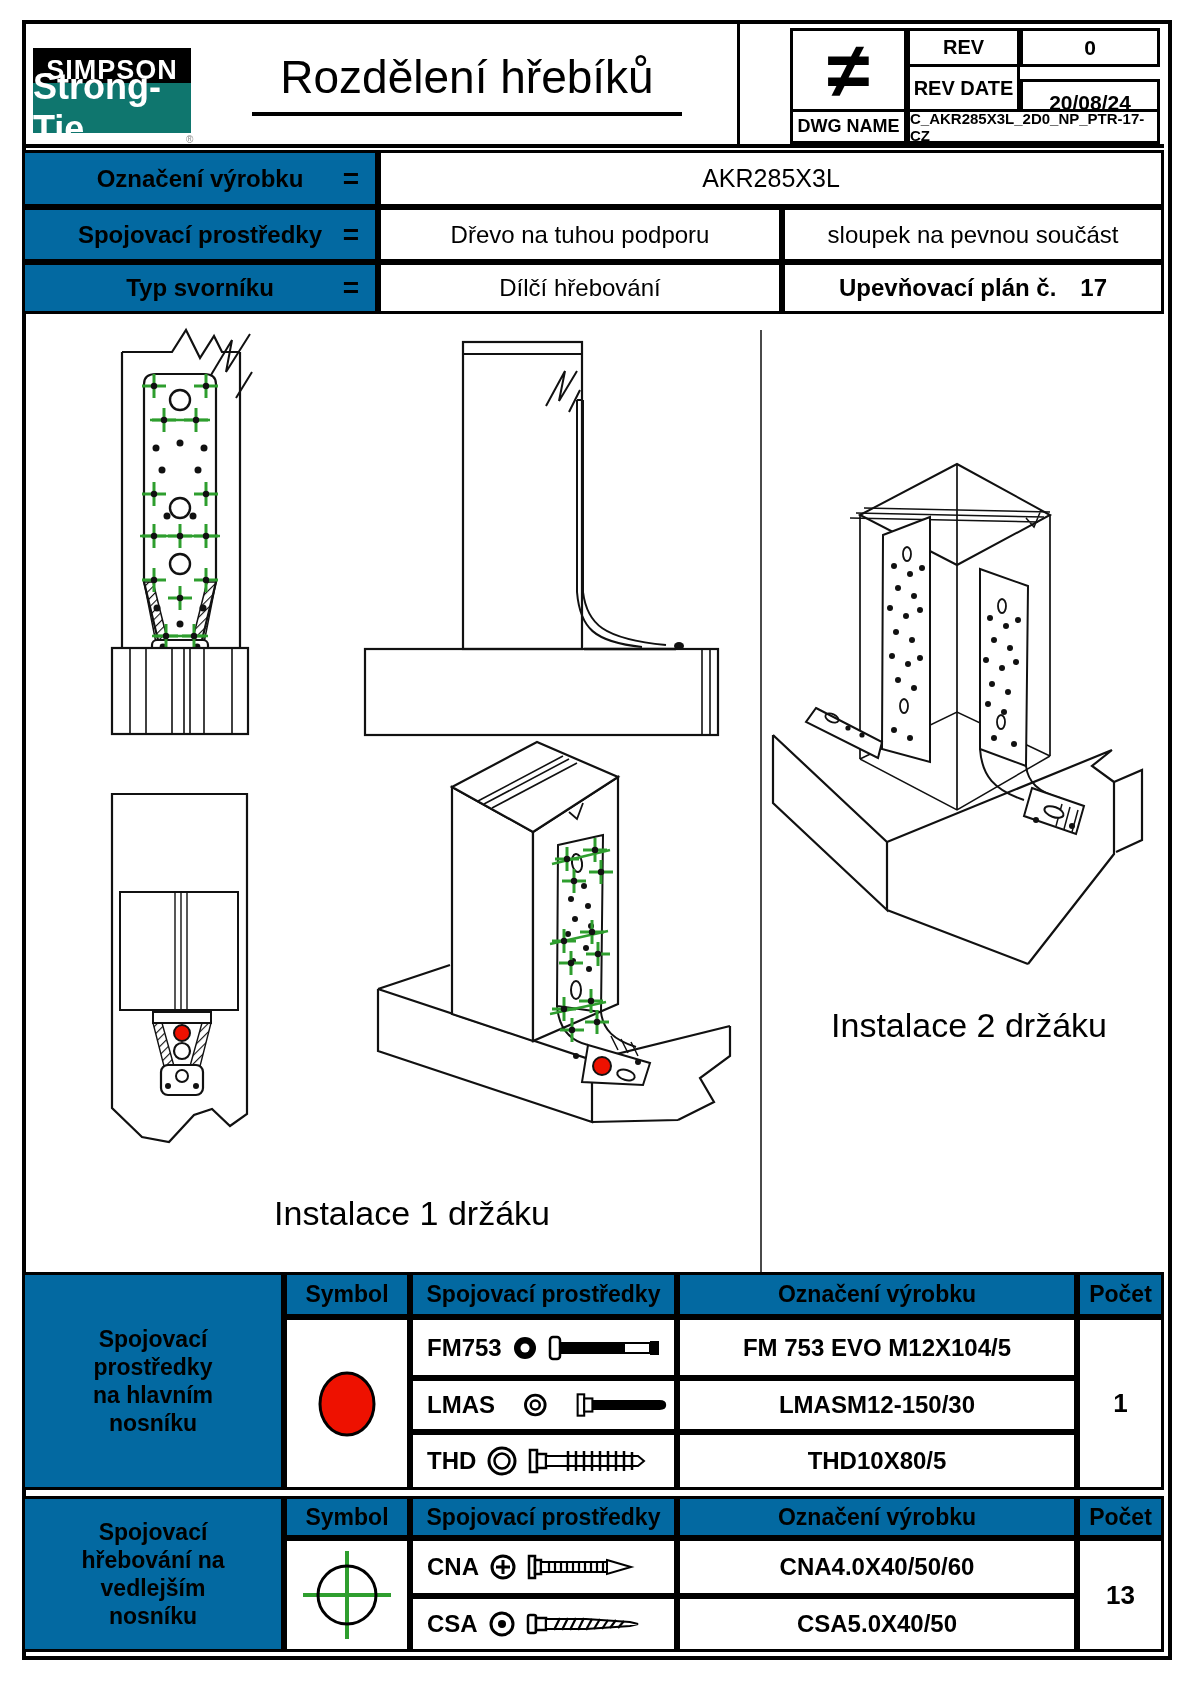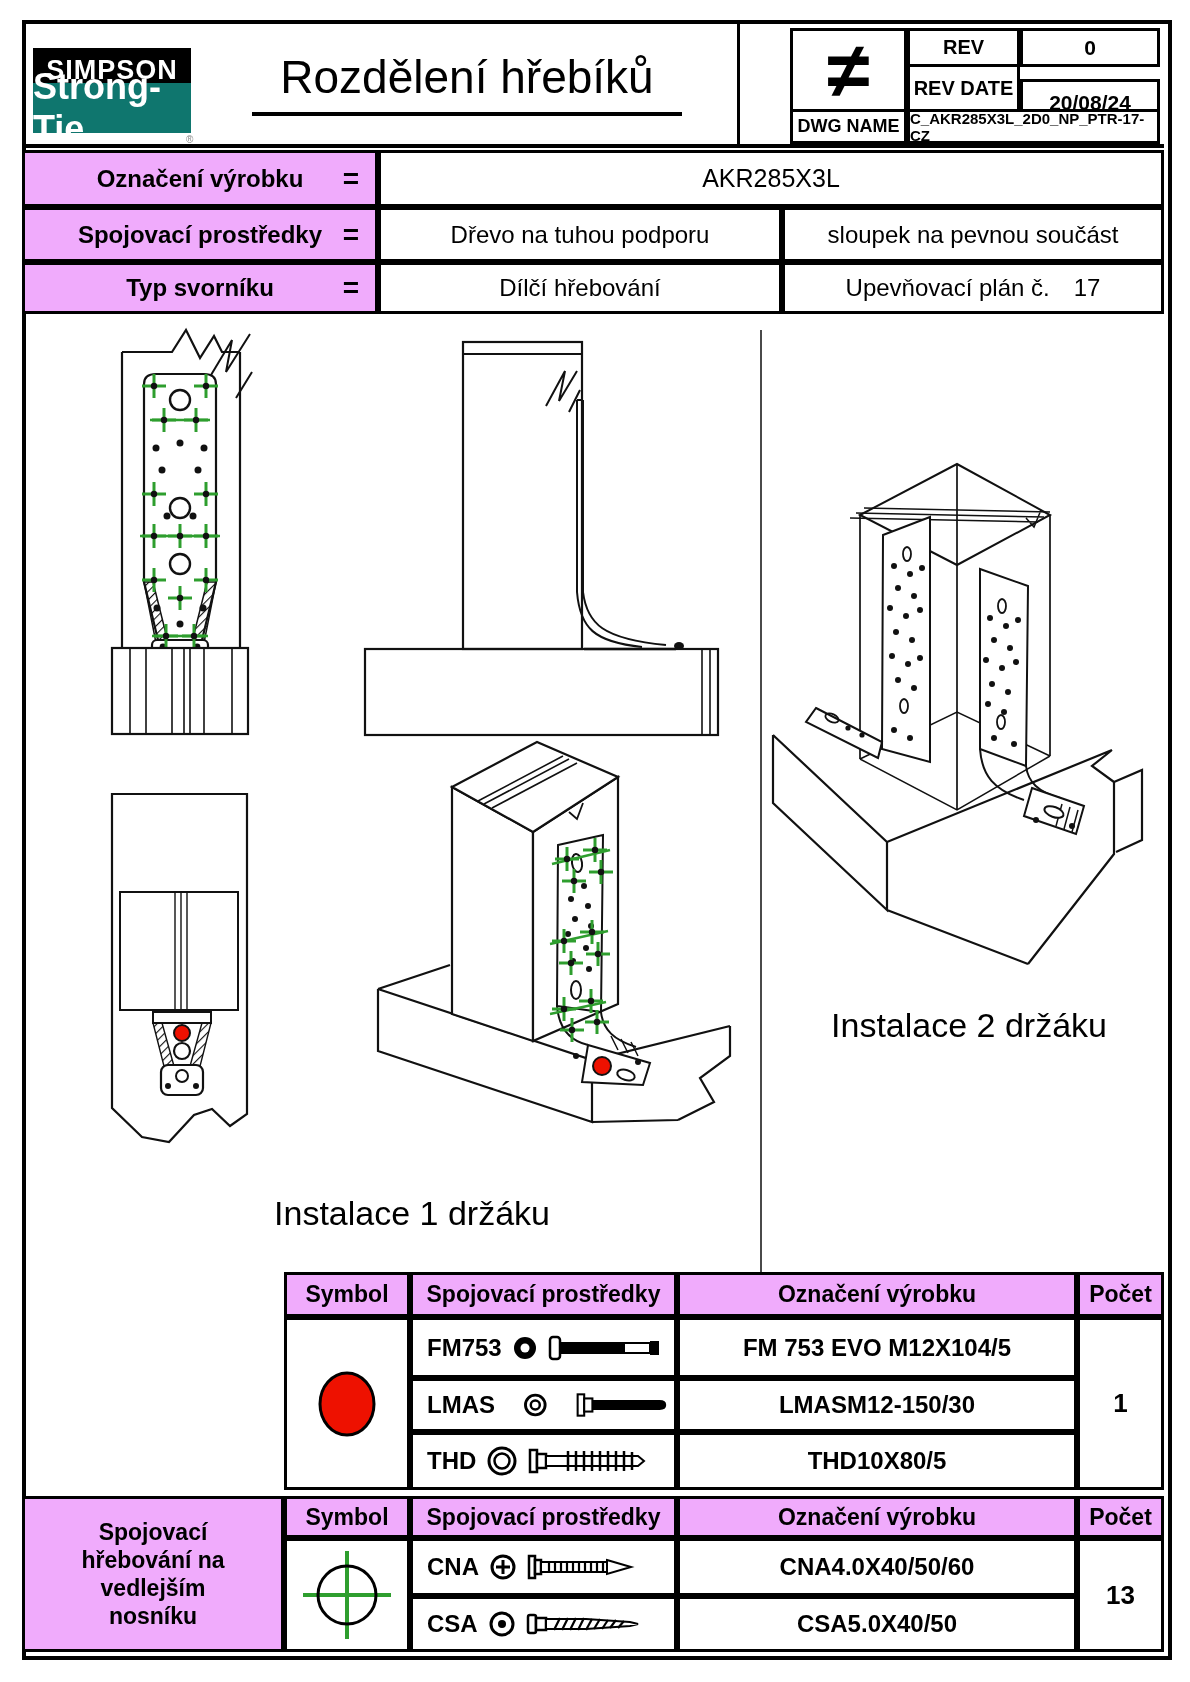--- a/index.html
+++ b/index.html
@@ -1,21 +1,21 @@
 <!DOCTYPE html>
 <html><head>
 <meta charset="utf-8">
 <style>
   html,body{margin:0;padding:0;background:#fff;}
   #page{position:relative;width:1190px;height:1682px;background:#fff;
         font-family:"Liberation Sans", sans-serif;color:#000;overflow:hidden;}
   .abs{position:absolute;box-sizing:border-box;}
   .cell{position:absolute;box-sizing:border-box;border:3px solid #000;background:#fff;
         display:flex;align-items:center;justify-content:center;font-weight:bold;}
-  .gray{background:#f0abfc;justify-content:center;}
+  .gray{background:#0369a1;justify-content:center;}
   #sheet{position:absolute;left:22px;top:20px;width:1142px;height:1632px;border:4px solid #000;}
   .logo-black{left:33px;top:48px;width:158px;height:45px;background:#000;color:#fff;
         font-size:27px;font-weight:bold;letter-spacing:1px;display:flex;align-items:center;justify-content:center;}
   .logo-orange{left:33px;top:83px;width:158px;height:50px;background:#0f766e;color:#fff;
         font-size:36px;font-weight:bold;display:flex;align-items:center;justify-content:center;}
   .reg{left:186px;top:134px;font-size:10px;color:#888;}
   .title{left:252px;top:50px;width:430px;text-align:center;font-size:46px;font-weight:400;
          border-bottom:4px solid #000;padding-bottom:8px;}
   .hdr-vline{left:737px;top:24px;width:3px;height:120px;background:#000;}
   .hdr-bottom{left:22px;top:144px;width:1142px;height:4px;background:#000;}
@@ -73,21 +73,21 @@
     <span class="info-eq">=</span>
   </div>
   <div class="cell info-val" style="left:782px;top:207px;width:382px;height:55px;font-size:24px;">sloupek na pevnou součást</div>
   <div class="cell info-val" style="left:378px;top:207px;width:404px;height:55px;font-size:24px;">Dřevo na tuhou podporu</div>
 
   <div class="cell gray info-label" style="left:22px;top:262px;width:356px;height:52px;">
     <span>Typ svorníku</span>
     <span class="info-eq">=</span>
   </div>
   <div class="cell info-val" style="left:378px;top:262px;width:404px;height:52px;font-size:24px;">Dílčí hřebování</div>
-  <div class="cell" style="left:782px;top:262px;width:382px;height:52px;gap:24px;font-weight:400;font-size:24px;">
+  <div class="cell" style="left:782px;top:262px;width:382px;height:52px;gap:24px;font-weight:700;font-size:24px;">
     <span>Upevňovací plán č.</span>
     <span>17</span>
   </div>
 
   <svg class="abs" style="left:26px;top:314px;" width="1138" height="958" viewBox="0 0 1138 958">
     <defs>
       <pattern id="hatch" width="6" height="6" patternUnits="userSpaceOnUse" patternTransform="rotate(45)">
         <line x1="0" y1="0" x2="0" y2="6" stroke="#111" stroke-width="2.2"></line>
       </pattern>
       <g id="ch" stroke="#2e9e2e" stroke-width="3">
@@ -289,20 +289,23 @@
       <path d="M1036,490 L1030,512 M1044,493 L1038,515 M1052,496 L1046,518" stroke-width="1.5"></path>
       <ellipse cx="1028" cy="498" rx="10" ry="5" fill="#fff" stroke-width="2" transform="rotate(20 1028 498)"></ellipse>
       <circle cx="1010" cy="506" r="3" fill="#111" stroke="none"></circle>
       <circle cx="1046" cy="512" r="3" fill="#111" stroke="none"></circle>
     </g>
   </svg>
 
   <div class="inst-label" style="left:237px;top:1194px;width:350px;">Instalace 1 držáku</div>
   <div class="inst-label" style="left:794px;top:1006px;width:350px;">Instalace 2 držáku</div>
 
+  <div class="cell gray" style="left:22px;top:1272px;width:262px;height:218px;">
+    <div class="wrapbox" style="width:150px;">Spojovací prostředky na hlavním nosníku</div>
+  </div>
   <div class="cell gray th" style="left:284px;top:1272px;width:126px;height:45px;">Symbol</div>
   <div class="cell gray th" style="left:410px;top:1272px;width:267px;height:45px;">Spojovací prostředky</div>
   <div class="cell gray th" style="left:677px;top:1272px;width:400px;height:45px;">Označení výrobku</div>
   <div class="cell gray th" style="left:1077px;top:1272px;width:87px;height:45px;">Počet</div>
 
   <div class="cell" style="left:284px;top:1317px;width:126px;height:173px;">
     <svg width="66" height="74" viewBox="0 0 66 74">
       <ellipse cx="33" cy="37" rx="27" ry="31" fill="#ee1100" stroke="#000" stroke-width="3"></ellipse>
     </svg>
   </div>

